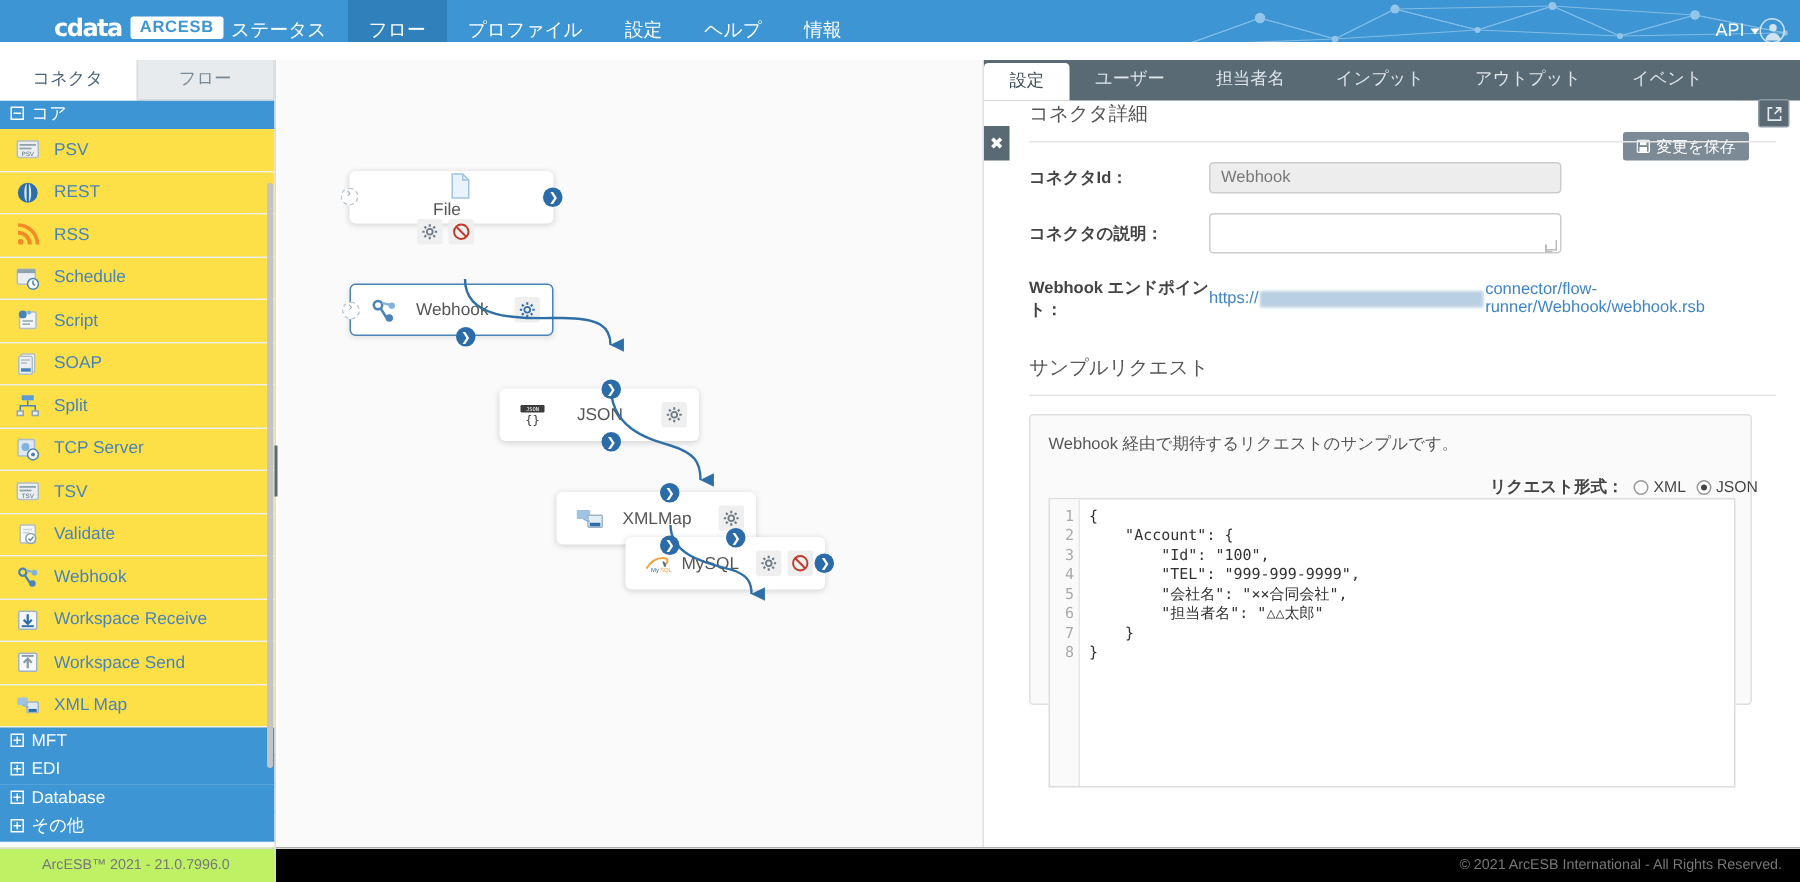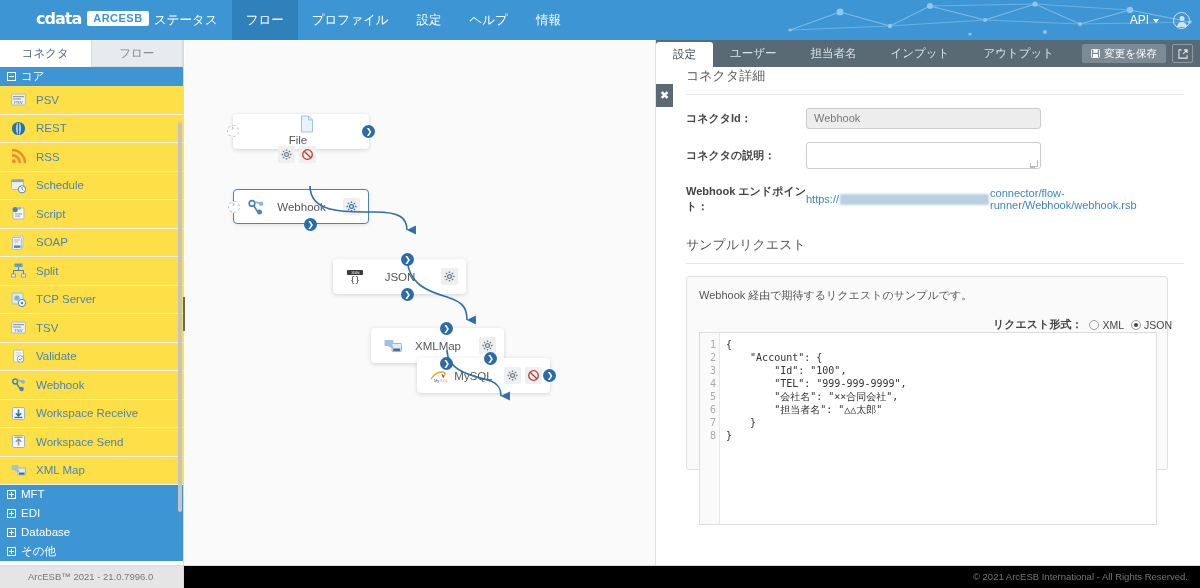--- a/index.html
+++ b/index.html
@@ -7,21 +7,21 @@
   body {
     font-family: "Liberation Sans", "DejaVu Sans", sans-serif;
     font-size: 12px;
     color: #333;
     background:#fff;
   }
   .app { position:relative; width:1200px; height:588px; }
 
   
   .topbar {
-    position:absolute; left:0; top:0; width:1200px; height:40px;
+    position:absolute; left:0; top:0; width:1200px; height:28px;
     background:#3d95d4;
     overflow:hidden;
   }
   .topbar .net { position:absolute; right:0; top:0; width:420px; height:40px; opacity:.55; }
   .brand {
     position:absolute; left:36px; top:9px;
     display:flex; align-items:center; gap:6px;
   }
   .brand .cd {
     color:#fff; font-size:16px; font-weight:700; letter-spacing:-1px;
@@ -30,21 +30,21 @@
   .brand .esb {
     background:#fff; color:#3d95d4; font-size:11px; font-weight:700;
     padding:1px 6px 2px; border-radius:2px; letter-spacing:.5px;
   }
   .mainnav { position:absolute; left:140px; top:0; height:40px; display:flex; }
   .mainnav .nv {
     height:40px; line-height:40px; padding:0 14px; color:#fff; font-size:12.5px;
     cursor:pointer; white-space:nowrap;
   }
   .mainnav .nv.active { background:#3080bb; }
-  .topright { position:absolute; right:10px; top:0; height:40px; display:flex; align-items:center; gap:14px; }
+  .topright { position:absolute; right:10px; top:0; height:40px; display:flex; align-items:center; }
   .topright .api { color:#fff; font-size:12px; cursor:pointer; }
   .topright .api .caret { display:inline-block; margin-left:4px; border-left:3.5px solid transparent; border-right:3.5px solid transparent; border-top:4px solid #fff; vertical-align:middle;}
   .avatar {
     width:17px;height:17px;border-radius:50%;border:1.3px solid #cfe3f3;
     position:relative; cursor:pointer;
   }
   .avatar::after{content:"";position:absolute;left:50%;top:3px;transform:translateX(-50%);
     width:5px;height:5px;border-radius:50%;background:#cfe3f3;}
   .avatar::before{content:"";position:absolute;left:50%;bottom:1px;transform:translateX(-50%);
     width:10px;height:5px;border-radius:5px 5px 0 0;background:#cfe3f3;}
@@ -72,21 +72,21 @@
   .citem {
     height:28.5px; display:flex; align-items:center; gap:9px; padding-left:10px;
     border-bottom:1px solid #eceef0; color:#4a83b8; font-size:11.5px; cursor:pointer;
     background:#fde047;
   }
   .cico { width:17px;height:17px; flex:0 0 17px; display:block; }
   .sb-scrollbar { position:absolute; right:1px; top:0; width:4px; height:498px; }
   .sb-thumb { position:absolute; right:0; top:55px; width:4px; height:390px; background:#c4c4c4; border-radius:2px;}
   .verfoot {
     position:absolute; left:0; top:565px; width:184px; height:23px;
-    border-top:1px solid #d9d9d9; border-right:1px solid #d9d9d9; background:#e5e5e5;
+    border-top:1px solid #d9d9d9; border-right:1px solid #d9d9d9; background:#bef264;
     font-size:9.5px; color:#777; line-height:22px; padding-left:28px;
   }
   .collapse-handle {
     position:absolute; left:183px; top:297px; width:11px; height:34px;
     background:#5a6a75; border-radius:0 3px 3px 0; cursor:pointer;
     display:flex; align-items:center; justify-content:center;
   }
   .collapse-handle span { color:#fff; font-size:9px; line-height:1; }
 
   
@@ -135,21 +135,21 @@
     display:flex; align-items:flex-end;
   }
   .rtab {
     height:27px; line-height:27px; padding:0 17px; font-size:11.5px; color:#dfe5e9; cursor:pointer;
     white-space:nowrap;
   }
   .rtab.active { background:#fff; color:#3a4a55; border-radius:3px 3px 0 0; height:25px; line-height:25px; }
   .tb-right { position:absolute; right:7px; top:4px; display:flex; align-items:center; gap:6px; }
   .savebtn {
     height:19px; background:#7b8a94; color:#fff; font-size:10.5px; border:none; border-radius:2px;
-    padding:0 9px; display:flex; align-items:center; gap:4px; cursor:pointer;
+    padding:0 9px; display:flex; align-items:center; gap:4px; cursor:pointer;margin-top:44px;
   }
   .extbtn {
     width:21px;height:19px; background:#5a6a75; border:1px solid #8d9aa3; border-radius:2px;
     display:flex;align-items:center;justify-content:center; cursor:pointer;
   }
   .closepanel {
     position:absolute; left:0px; top:44px; width:17px; height:23px; background:#5a6a75;
     color:#fff; font-size:11px; display:flex;align-items:center;justify-content:center;
     cursor:pointer; z-index:6;
   }

